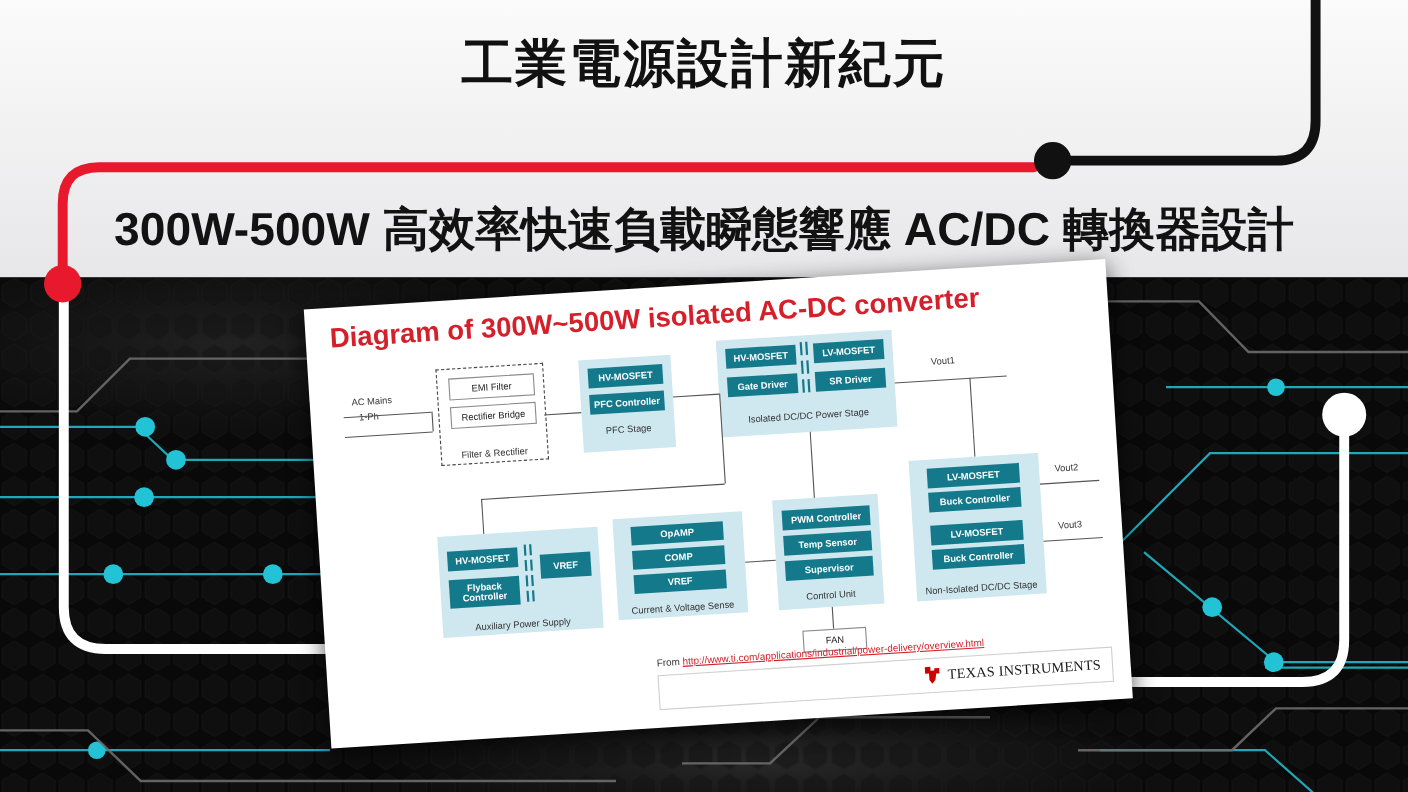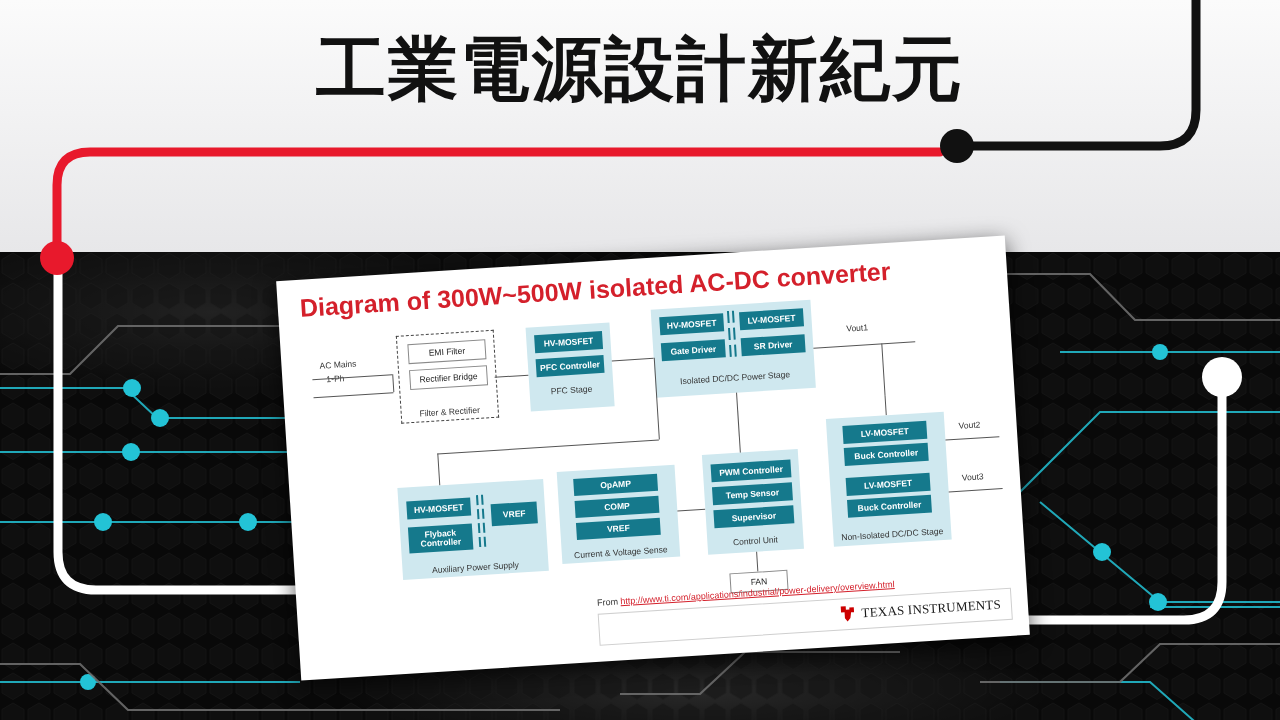--- a/index.html
+++ b/index.html
@@ -13,21 +13,21 @@
 
   
   .header{
     position:absolute;left:0;top:0;width:1280px;height:252px;
     background:linear-gradient(180deg,#fbfbfb 0%,#f2f2f3 45%,#e7e7e9 100%);
     overflow:hidden;
   }
   .main-title{
     position:absolute;left:0;top:34px;width:1280px;
     text-align:center;
-    font-size:70px;font-weight:bold;color:#111;
+    font-size:47px;font-weight:bold;color:#111;
     letter-spacing:2px;line-height:1;
     white-space:nowrap;
   }
   .sub-title{
     position:absolute;left:0;top:186px;width:1280px;
     text-align:center;
     font-size:42px;font-weight:bold;color:#121212;
     letter-spacing:0px;line-height:1.1;
     white-space:nowrap;
   }
@@ -158,20 +158,21 @@
 
       <path d="M58 0 L58 300 Q58 338 96 338 L560 338" stroke="#ffffff" stroke-width="9" fill="none" stroke-linecap="round"></path>
 
       <path d="M1222 128 L1222 330 Q1222 368 1184 368 L700 368" stroke="#ffffff" stroke-width="9" fill="none" stroke-linecap="round"></path>
       <circle cx="1222" cy="125" r="20" fill="#ffffff"></circle>
     </svg>
   </div>
 
   <div class="header">
     <div class="main-title">工業電源設計新紀元</div>
+    <div class="sub-title">300W-500W 高效率快速負載瞬態響應 AC/DC 轉換器設計</div>
   </div>
 
   <svg class="red-wrap" width="1280" height="300" viewBox="0 0 1280 300">
     <path d="M57 258 L57 185 Q57 152 90 152 L940 152" stroke="#e8192c" stroke-width="9" fill="none" stroke-linecap="round"></path>
     <circle cx="57" cy="258" r="17" fill="#e8192c"></circle>
     <path d="M957 146 L1160 146 Q1196 146 1196 110 L1196 -20" stroke="#111111" stroke-width="9" fill="none" stroke-linecap="round"></path>
     <circle cx="957" cy="146" r="17" fill="#111111"></circle>
   </svg>
 
   <div class="photo">

